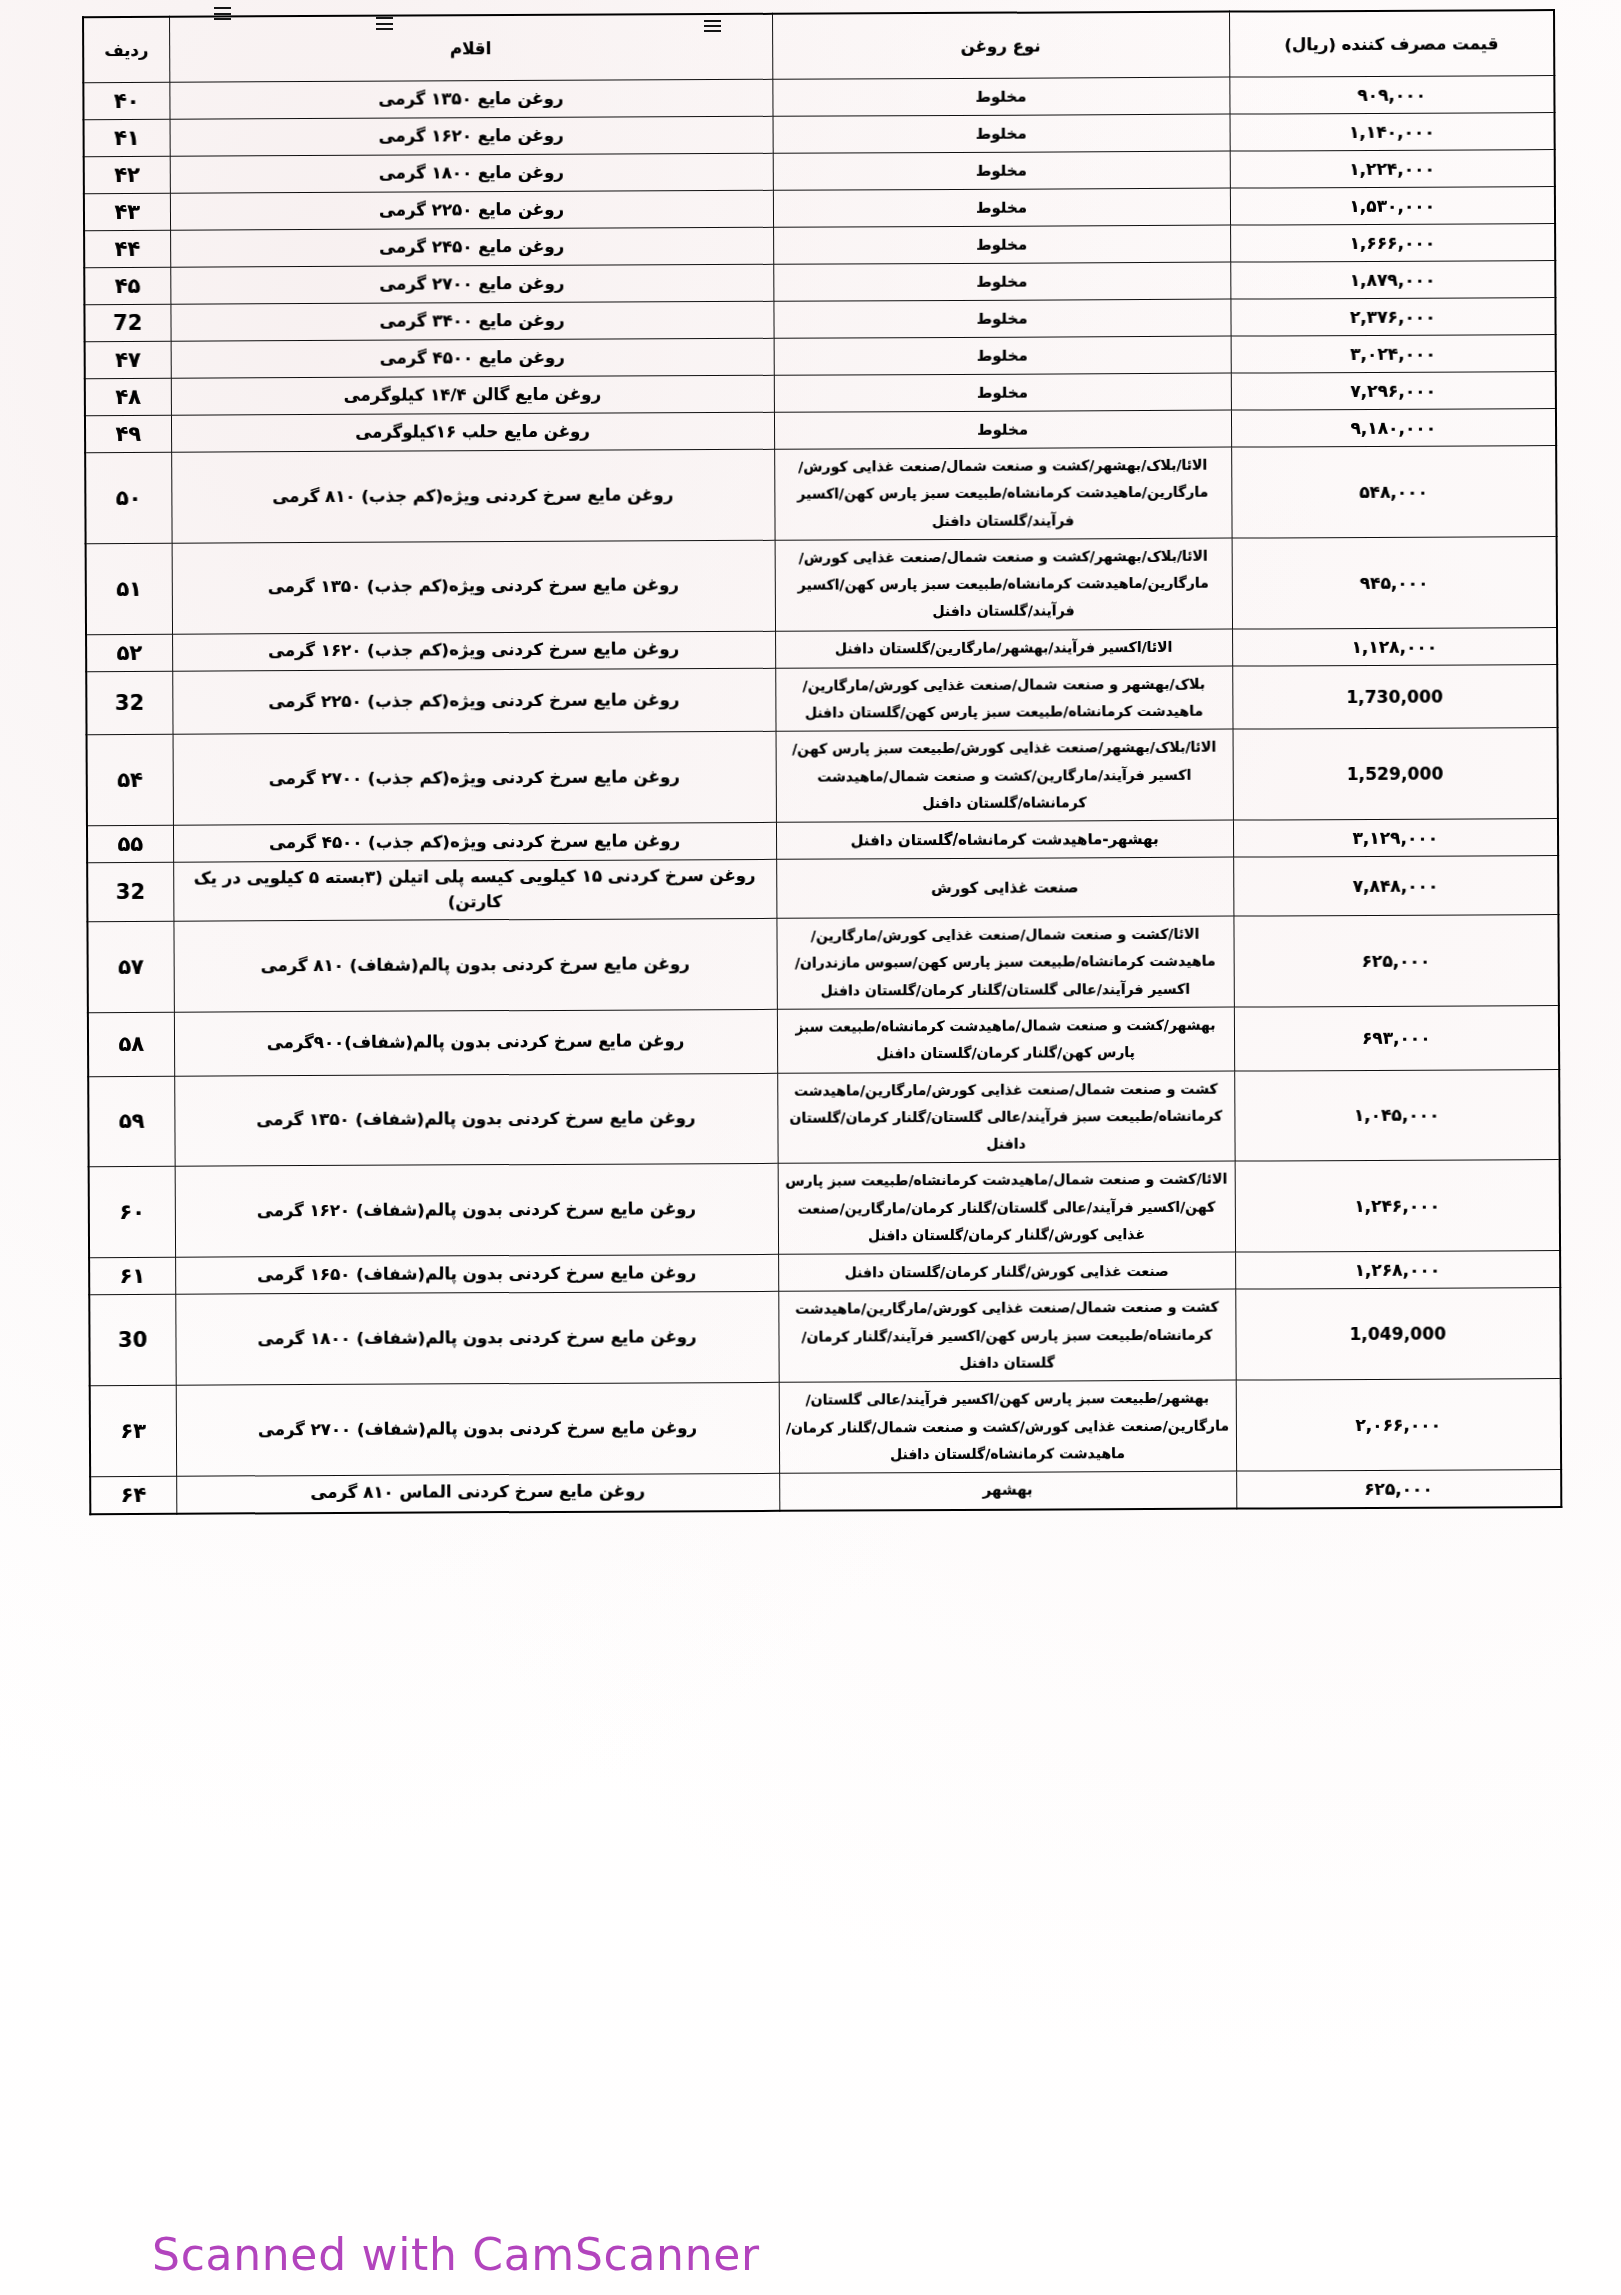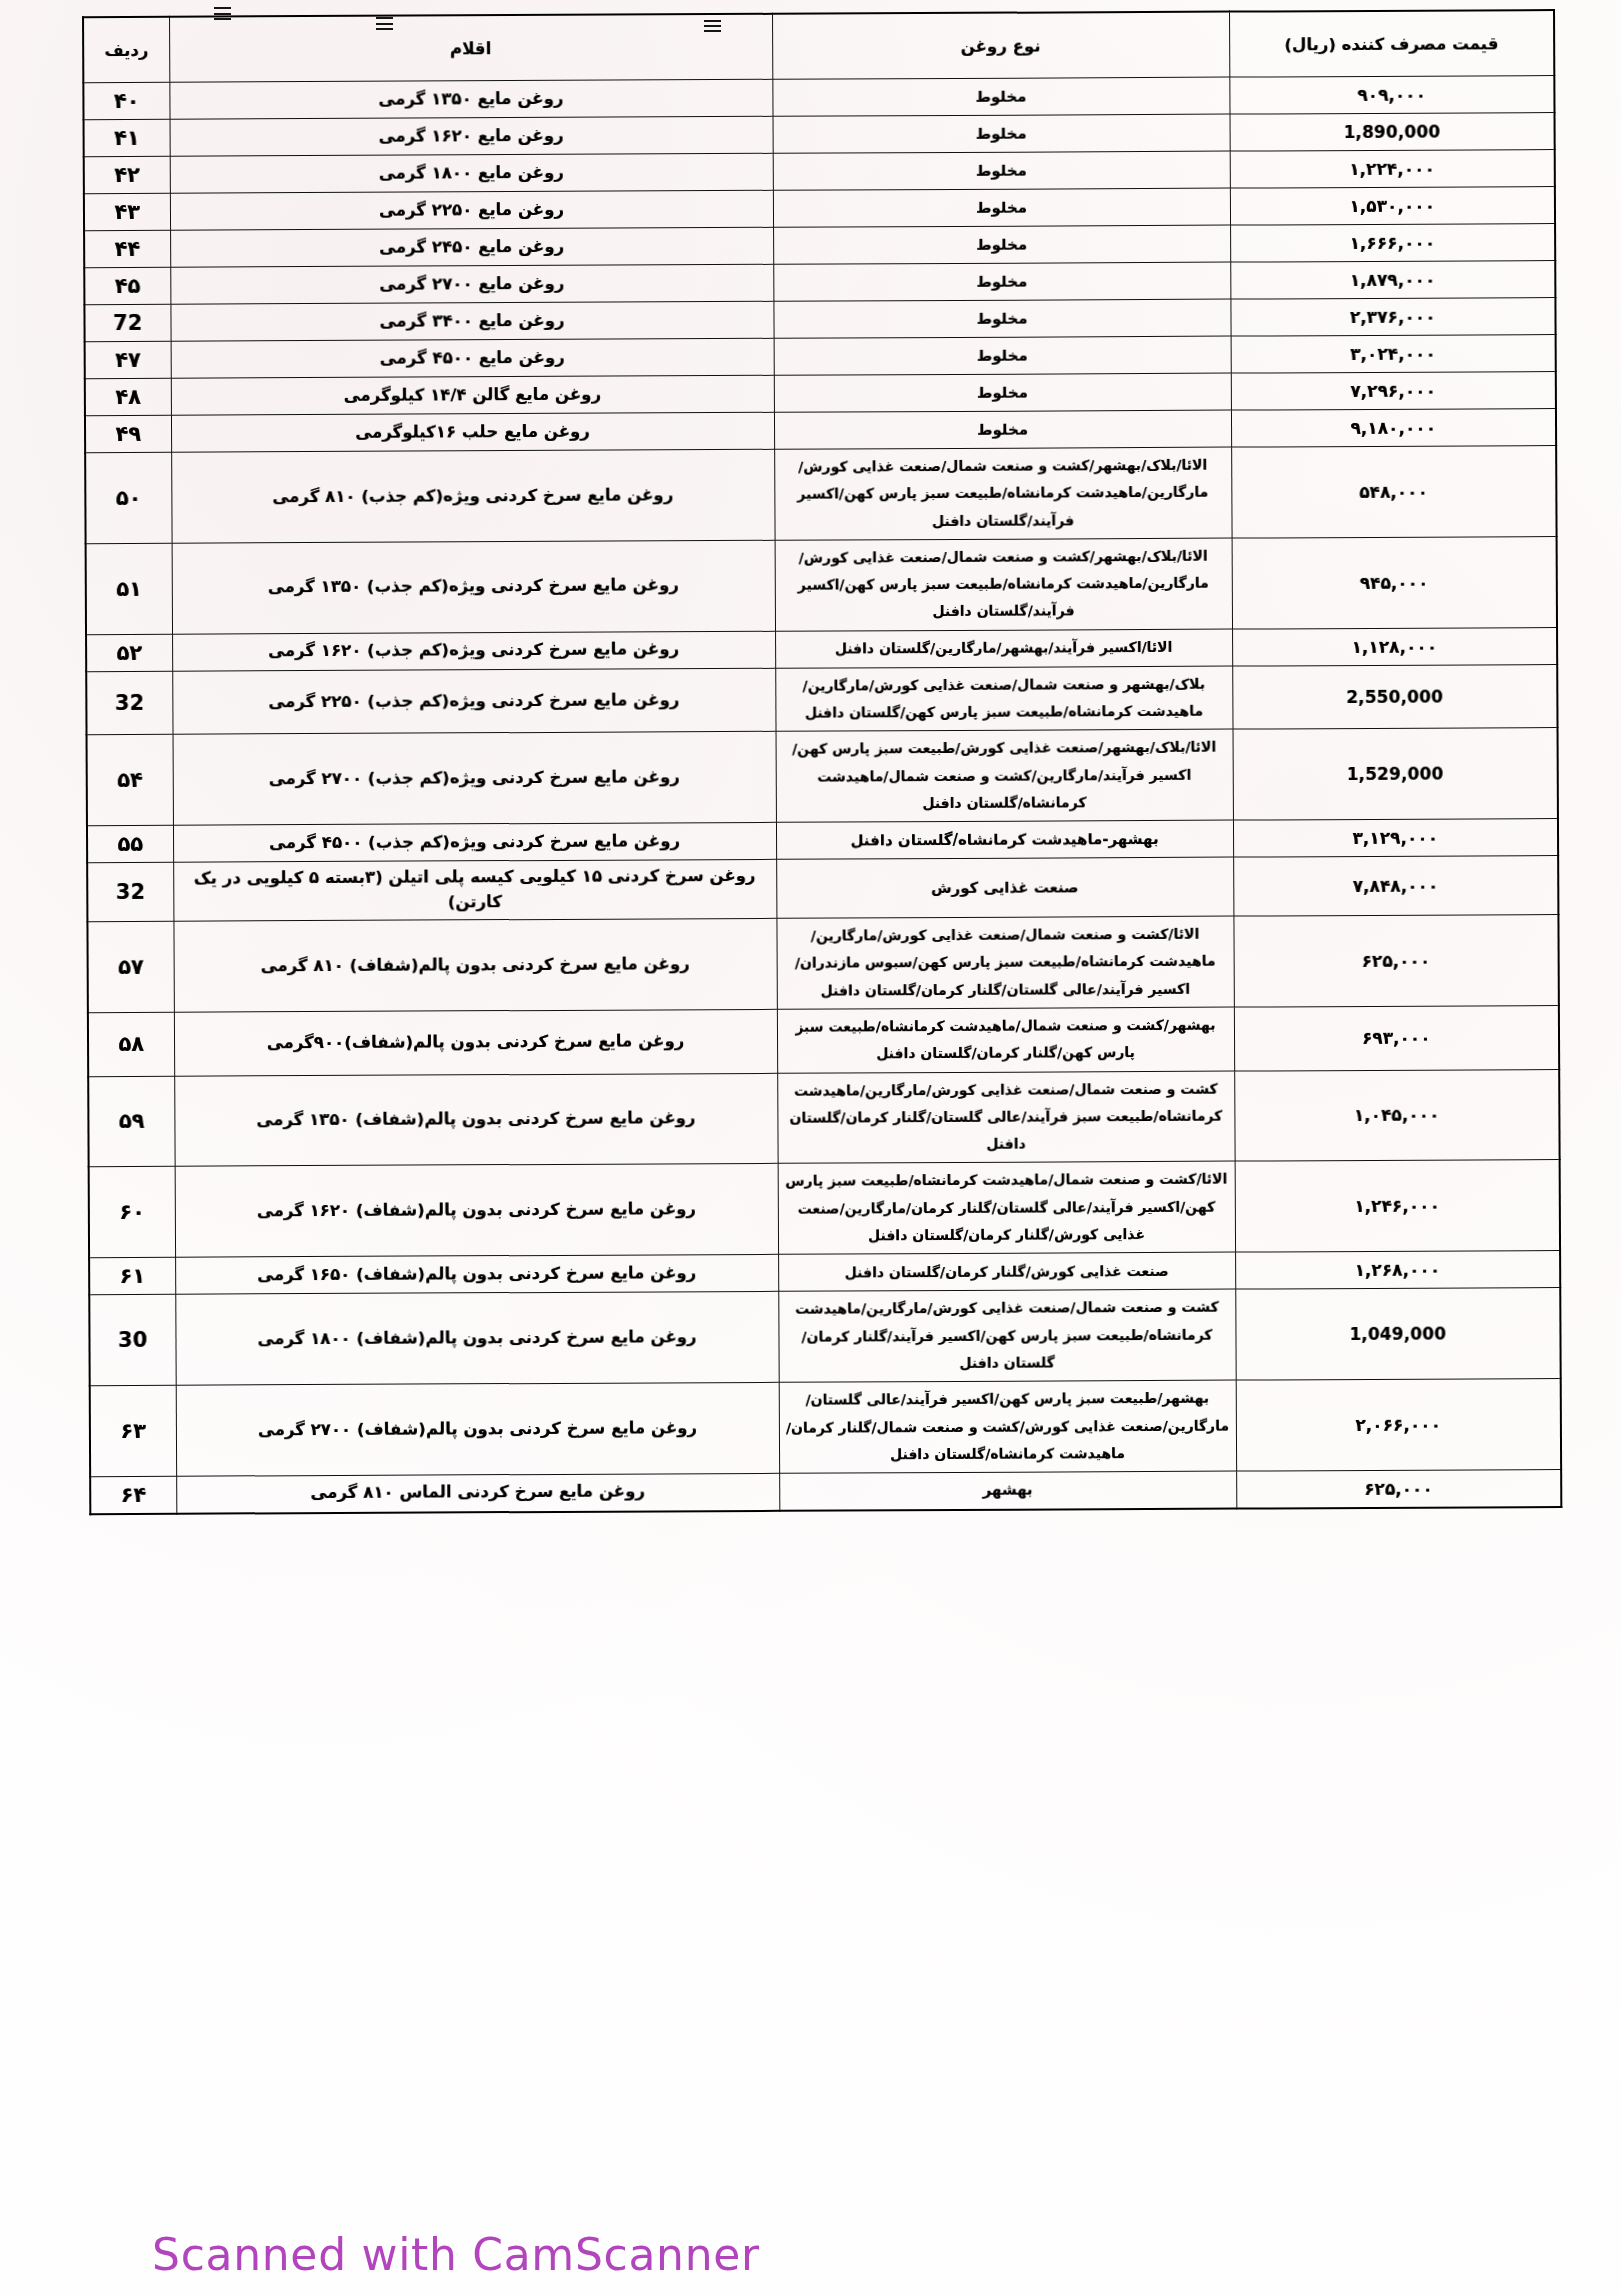--- a/index.html
+++ b/index.html
@@ -170,21 +170,21 @@
       </tr>
     </thead>
     <tbody id="table-body">
         <tr>
           <td class="c-price"><span class="ink">۹۰۹,۰۰۰</span></td>
           <td class="c-noe single"><span class="ink">مخلوط</span></td>
           <td class="c-aqlam"><span class="ink">روغن مایع ۱۳۵۰ گرمی</span></td>
           <td class="c-radif"><span class="ink">۴۰</span></td>
         </tr>
         <tr>
-          <td class="c-price"><span class="ink">1,890,000</span></td>
+          <td class="c-price"><span class="ink">۱,۱۴۰,۰۰۰</span></td>
           <td class="c-noe single"><span class="ink">مخلوط</span></td>
           <td class="c-aqlam"><span class="ink">روغن مایع ۱۶۲۰ گرمی</span></td>
           <td class="c-radif"><span class="ink">۴۱</span></td>
         </tr>
         <tr>
           <td class="c-price"><span class="ink">۱,۲۲۴,۰۰۰</span></td>
           <td class="c-noe single"><span class="ink">مخلوط</span></td>
           <td class="c-aqlam"><span class="ink">روغن مایع ۱۸۰۰ گرمی</span></td>
           <td class="c-radif"><span class="ink">۴۲</span></td>
         </tr>
@@ -242,21 +242,21 @@
           <td class="c-aqlam"><span class="ink">روغن مایع سرخ کردنی ویژه(کم جذب) ۱۳۵۰ گرمی</span></td>
           <td class="c-radif"><span class="ink">۵۱</span></td>
         </tr>
         <tr>
           <td class="c-price"><span class="ink">۱,۱۲۸,۰۰۰</span></td>
           <td class="c-noe"><span class="ink">الائا/اکسیر فرآیند/بهشهر/مارگارین/گلستان دافنل</span></td>
           <td class="c-aqlam"><span class="ink">روغن مایع سرخ کردنی ویژه(کم جذب) ۱۶۲۰ گرمی</span></td>
           <td class="c-radif"><span class="ink">۵۲</span></td>
         </tr>
         <tr>
-          <td class="c-price"><span class="ink">2,550,000</span></td>
+          <td class="c-price"><span class="ink">1,730,000</span></td>
           <td class="c-noe"><span class="ink">بلاک/بهشهر و صنعت شمال/صنعت غذایی کورش/مارگارین/ماهیدشت کرمانشاه/طبیعت سبز پارس کهن/گلستان دافنل</span></td>
           <td class="c-aqlam"><span class="ink">روغن مایع سرخ کردنی ویژه(کم جذب) ۲۲۵۰ گرمی</span></td>
           <td class="c-radif"><span class="ink">32</span></td>
         </tr>
         <tr>
           <td class="c-price"><span class="ink">1,529,000</span></td>
           <td class="c-noe"><span class="ink">الائا/بلاک/بهشهر/صنعت غذایی کورش/طبیعت سبز پارس کهن/اکسیر فرآیند/مارگارین/کشت و صنعت شمال/ماهیدشت کرمانشاه/گلستان دافنل</span></td>
           <td class="c-aqlam"><span class="ink">روغن مایع سرخ کردنی ویژه(کم جذب) ۲۷۰۰ گرمی</span></td>
           <td class="c-radif"><span class="ink">۵۴</span></td>
         </tr>

